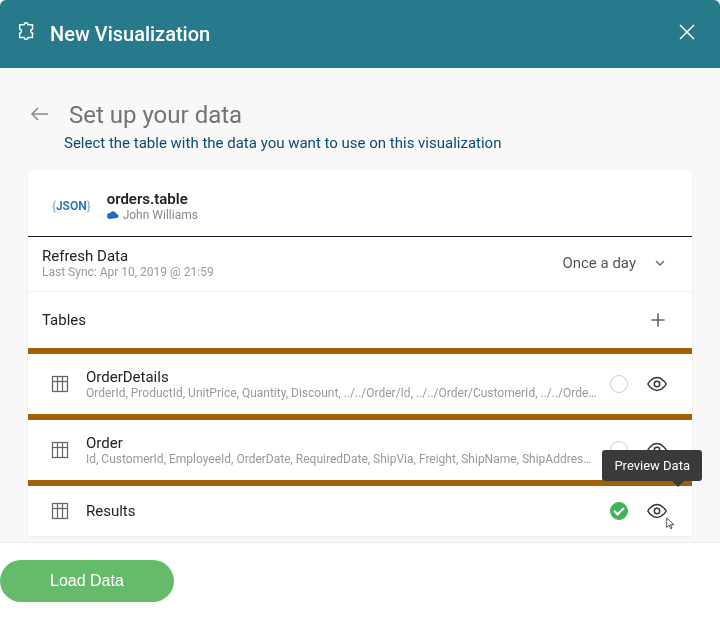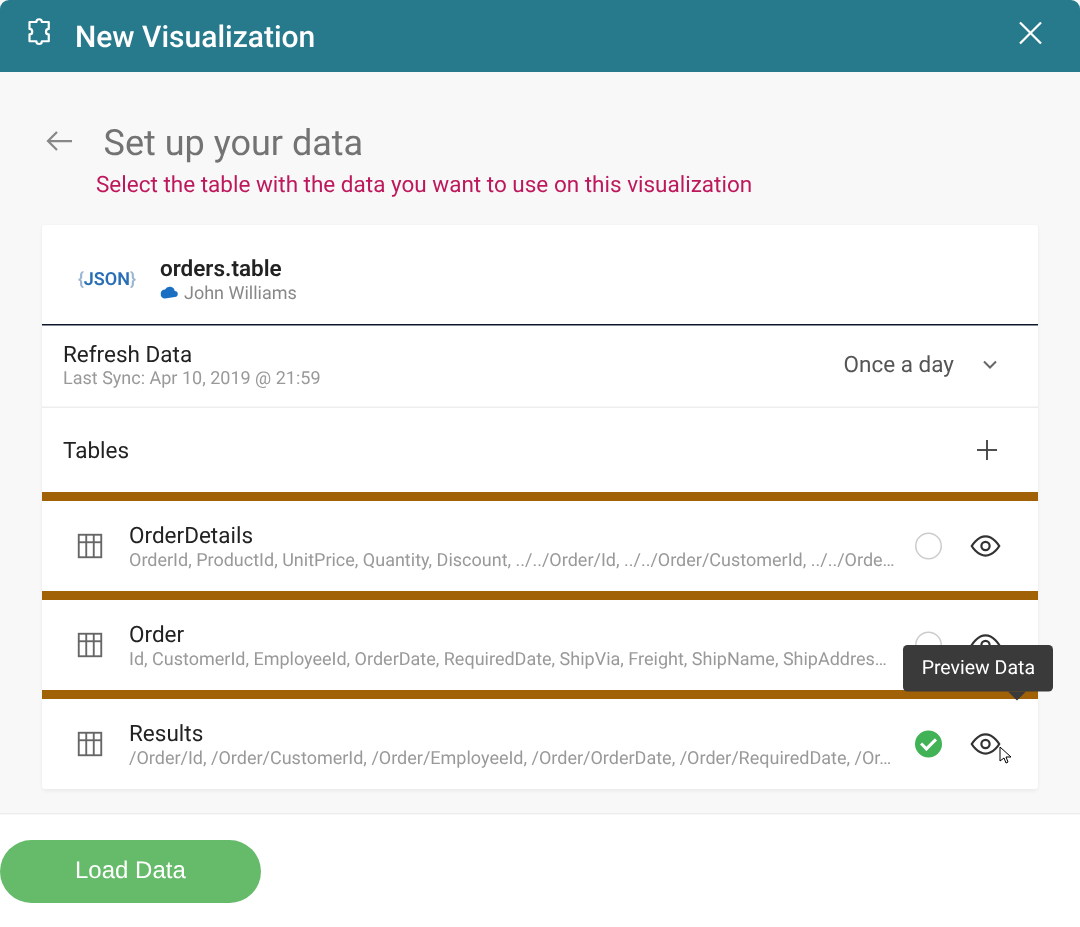--- a/index.html
+++ b/index.html
@@ -6,21 +6,21 @@
   html, body {
     margin: 0; padding: 0;
     width: 720px; height: 618px;
     font-family: -apple-system, BlinkMacSystemFont, "Segoe UI", Roboto, Arial, sans-serif;
     background: #f8f8f8;
     color: #333;
     overflow: hidden;
     border-radius: 6px;
   }
   .titlebar {
-    height: 48px;
+    height: 68px;
     background: #277a8c;
     display: flex;
     align-items: center;
     padding: 0 16px;
     color: #fff;
   }
   .titlebar .icon { margin-right: 12px; }
   .titlebar .title { font-size: 20px; font-weight: 500; flex: 1; }
   .titlebar .close { cursor: pointer; padding: 8px; }
 
@@ -42,21 +42,21 @@
   }
   .heading h1 {
     margin: 5px;
     font-size: 24px;
     font-weight: 400;
     color: #737373;
   }
   .heading .sub {
     margin-top: 2px;
     font-size: 15px;
-    color: #be185d;
+    color: #0c4a6e;
   }
 
   .card {
     margin-top: 18px;
     margin-left: 0;
     background: #fff;
     border-radius: 2px;
     box-shadow: 0 1px 3px rgba(0,0,0,0.06);
   }
 
@@ -283,21 +283,20 @@
 
     <div class="table-row" style="position:relative;">
       <svg class="table-icon" viewBox="0 0 24 24" fill="none" stroke="currentColor" stroke-width="1.5">
           <rect x="3" y="3" width="18" height="18"></rect>
           <line x1="3" y1="9" x2="21" y2="9"></line>
           <line x1="9" y1="3" x2="9" y2="21"></line>
           <line x1="15" y1="3" x2="15" y2="21"></line>
         </svg>
       <div class="table-info">
         <div class="table-name">Results</div>
-        <div class="table-cols">/Order/Id, /Order/CustomerId, /Order/EmployeeId, /Order/OrderDate, /Order/RequiredDate, /Or…</div>
       </div>
       <div class="row-actions">
         <span class="radio selected"></span>
         <svg class="eye" viewBox="0 0 24 24" fill="none" stroke="currentColor" stroke-width="1.6">
             <path d="M2 12s4-7 10-7 10 7 10 7-4 7-10 7S2 12 2 12z"></path>
             <circle cx="12" cy="12" r="3"></circle>
           </svg>
       </div>
       <svg class="cursor-overlay" style="right:14px; top:30px;" viewBox="0 0 24 24">
         <path fill="#fff" stroke="#000" stroke-width="1" d="M7 3 L7 17 L11 14 L13 19 L15 18 L13 13 L18 13 Z"></path>

